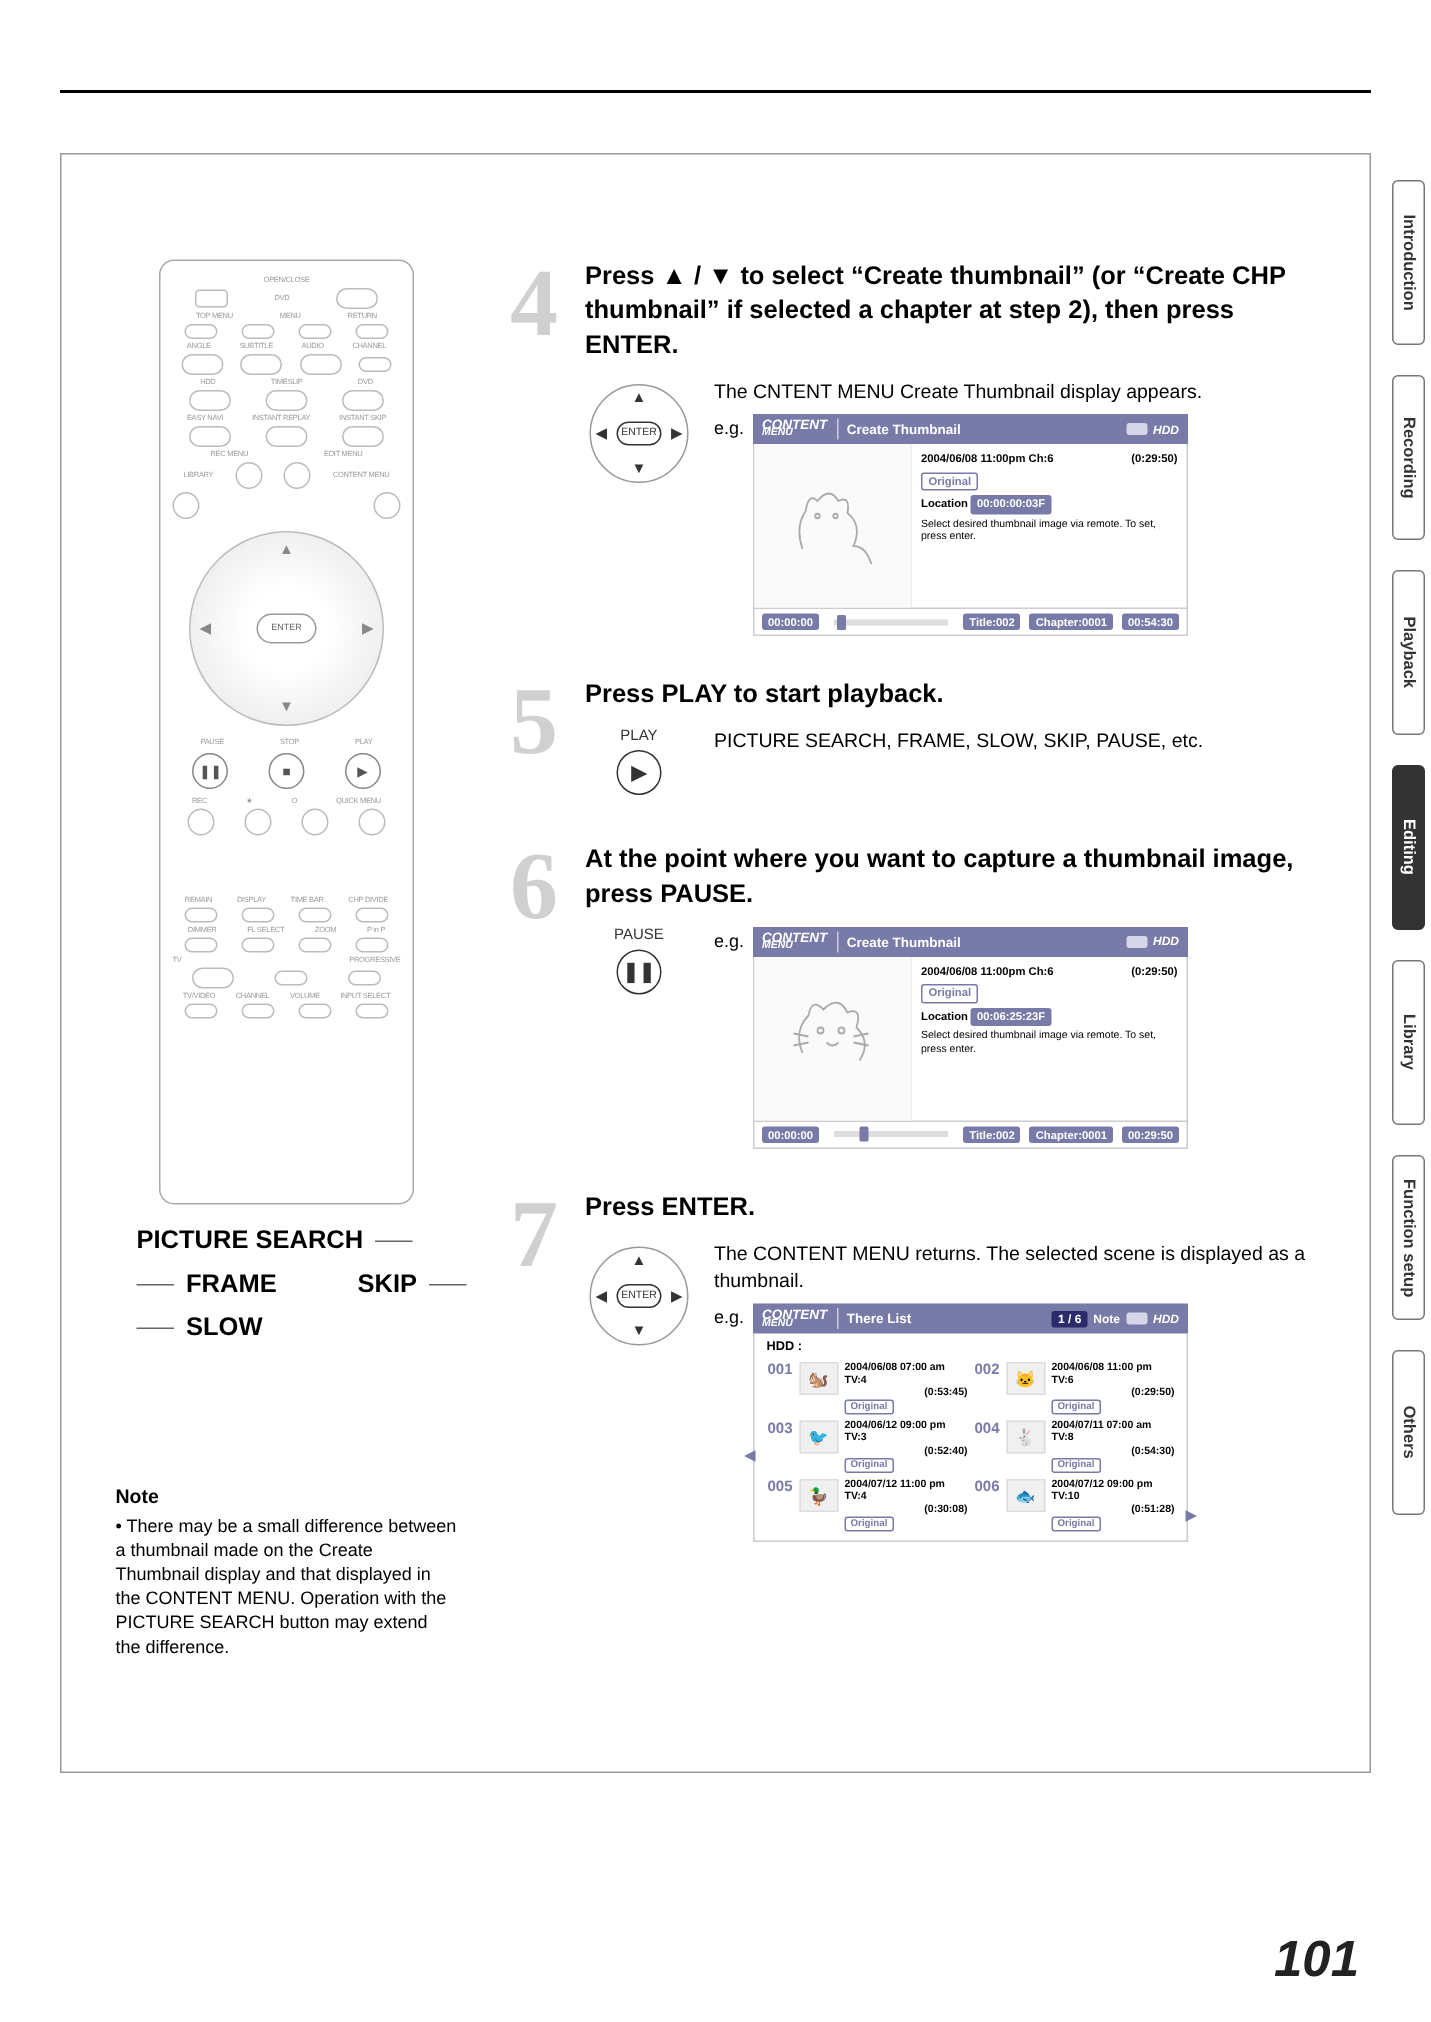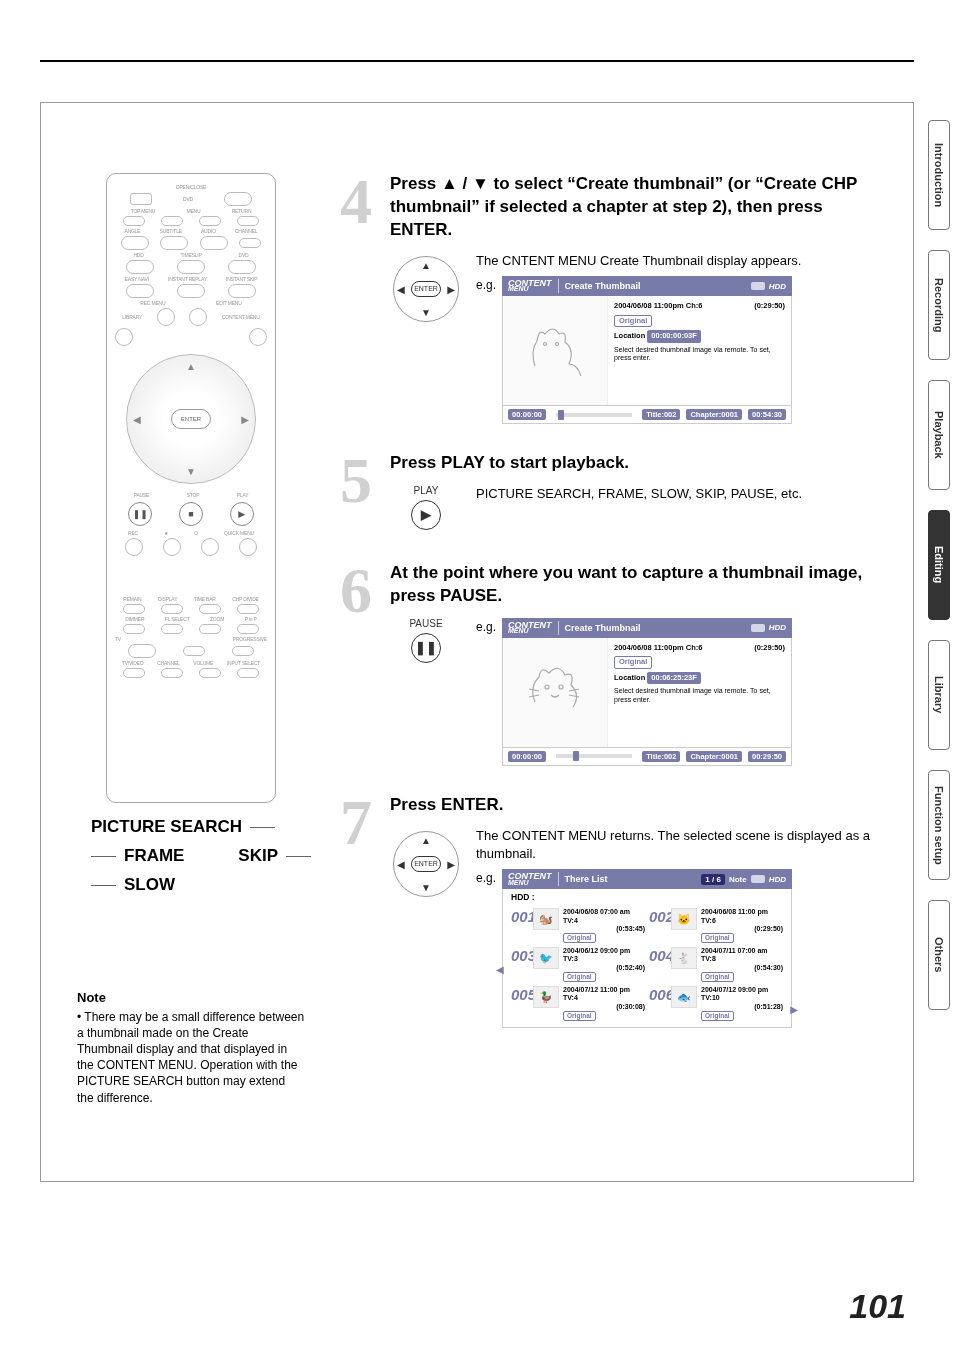--- a/index.html
+++ b/index.html
@@ -72,21 +72,21 @@
   .pill { background:#787aa8; color:#fff; padding:1px 4px; border-radius:2px;}
   .osd-bar .track { flex:1; height:4px; background:#ddd; position:relative; margin:0 4px;}
   .osd-bar .track .head { position:absolute; top:-3px; width:6px; height:10px; background:#787aa8; border-radius:1px;}
   .cat-svg { width:80px; height:70px; }
   .cat-svg path, .cat-svg circle { stroke:#aaa; stroke-width:1.2; fill:none; }
 
   
   .tlist { width:290px; }
   .tlist-grid { display:grid; grid-template-columns:1fr 1fr; gap:4px; padding:6px 8px; border:1px solid #ccc; border-top:none; font-size:7px; font-weight:bold;}
   .tl-item { display:flex; gap:4px; align-items:flex-start;}
-  .tl-num { font-style:italic; color:#787aa8; font-size:15px; width:18px; flex:0 0 18px;text-align:center;}
+  .tl-num { color:#787aa8; font-size:10px; width:18px; flex:0 0 18px;text-align:center;}
   .tl-thumb { width:26px; height:22px; background:#f0f0f0; border:1px solid #ddd; flex:0 0 26px; display:flex; align-items:center; justify-content:center; font-size:11px; color:#bbb;}
   .tl-info { flex:1; line-height:1.2;}
   .tl-info .dur { text-align:right; }
   .tl-info .orig { display:inline-block; border:1px solid #787aa8; color:#787aa8; padding:0 3px; border-radius:2px; font-size:6.5px;}
   .tl-sub { padding:3px 8px 0; font-size:8.5px; font-weight:bold; border-left:1px solid #ccc; border-right:1px solid #ccc;}
   .tl-nav { position:absolute; font-size:10px; color:#787aa8;}
   .tlist-wrap { position:relative; }
 
   
   .side-tabs { position:absolute; right:4px; top:120px; display:flex; flex-direction:column; gap:20px; }

